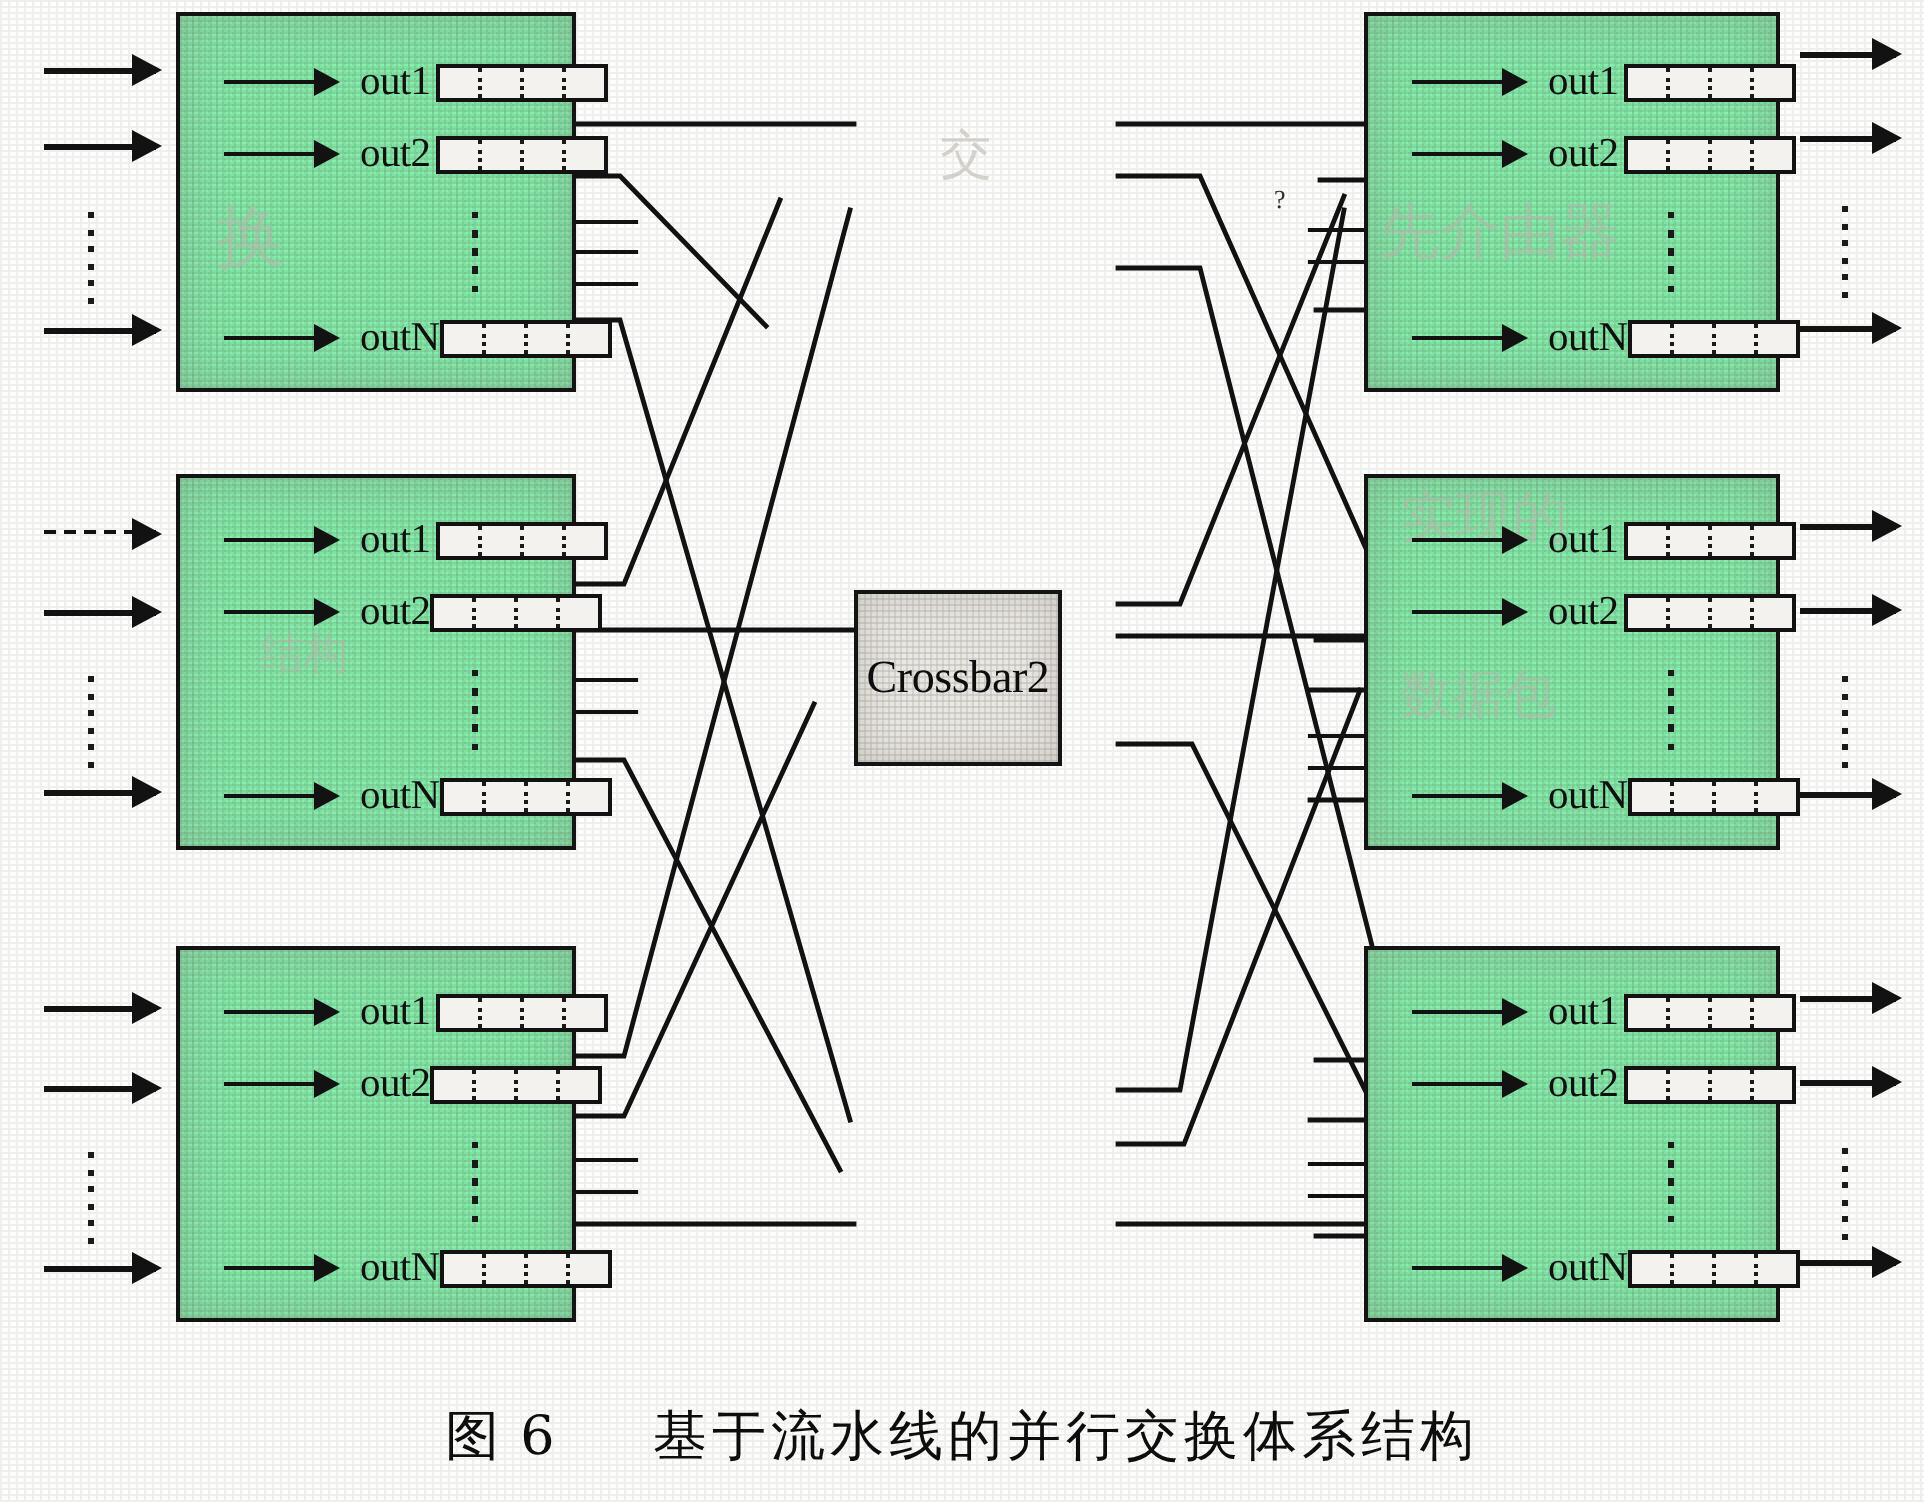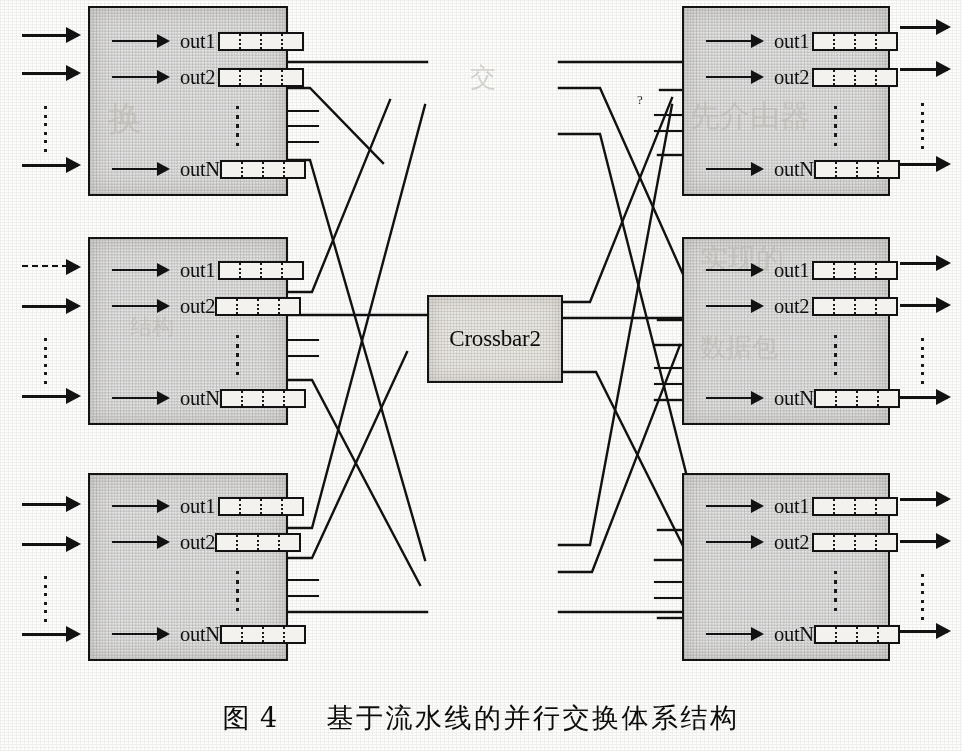--- a/index.html
+++ b/index.html
@@ -23,21 +23,21 @@
 
   
   svg.wires{position:absolute;left:0;top:0;width:962px;height:751px;overflow:visible;}
   .wire{stroke:#121212;stroke-width:2.4;fill:none;stroke-linecap:square;}
   .wire-thin{stroke:#121212;stroke-width:2.1;fill:none;stroke-linecap:square;}
 
   
   .module{
     position:absolute;box-sizing:border-box;
     border:2.6px solid #141414;
-    background:#e5e5e5;
+    background:#86efac;
     box-shadow:inset 0 0 22px rgba(140,135,125,.35);
   }
   .module:before{
     content:"";position:absolute;left:0;top:0;right:0;bottom:0;
     opacity:.30;pointer-events:none;
     background-image:
       repeating-linear-gradient(0deg,rgba(90,85,78,.55) 0 1px,transparent 1px 3px),
       repeating-linear-gradient(90deg,rgba(90,85,78,.45) 0 1px,transparent 1px 3px);
   }
 
@@ -363,21 +363,21 @@
       <span class="qlabel">outN</span>
       <span class="qbuf" style="margin-left:0;">
         <i class="qcell"></i>
           <i class="qcell"></i>
           <i class="qcell"></i>
           <i class="qcell"></i>
       </span>
     </div>
   </div>
 
-  <div class="crossbar" style="left:427px;top:295px;width:136px;height:88px;">
+  <div class="crossbar" style="left:427px;top:295px;width:104px;height:88px;">
     <span>Crossbar2</span>
   </div>
 
   <div class="stray" style="left:637px;top:92px;">?</div>
 
   <div class="module" style="left:682px;top:6px;width:208px;height:190px;">
     <div class="qrow" style="left:22px;top:20px;">
       <span class="qarrow"></span>
       <span class="qlabel">out1</span>
       <span class="qbuf">
@@ -490,19 +490,19 @@
       <span class="qbuf" style="margin-left:0;">
         <i class="qcell"></i>
           <i class="qcell"></i>
           <i class="qcell"></i>
           <i class="qcell"></i>
       </span>
     </div>
   </div>
 
   <div class="caption" style="top:700px;">
-    <span class="num">图 4</span>
+    <span class="num">图 6</span>
     <span style="display:inline-block;width:26px;"></span>
     <span>基于流水线的并行交换体系结构</span>
   </div>
 
   <div class="grain"></div>
 </div>
 
 </body></html>

